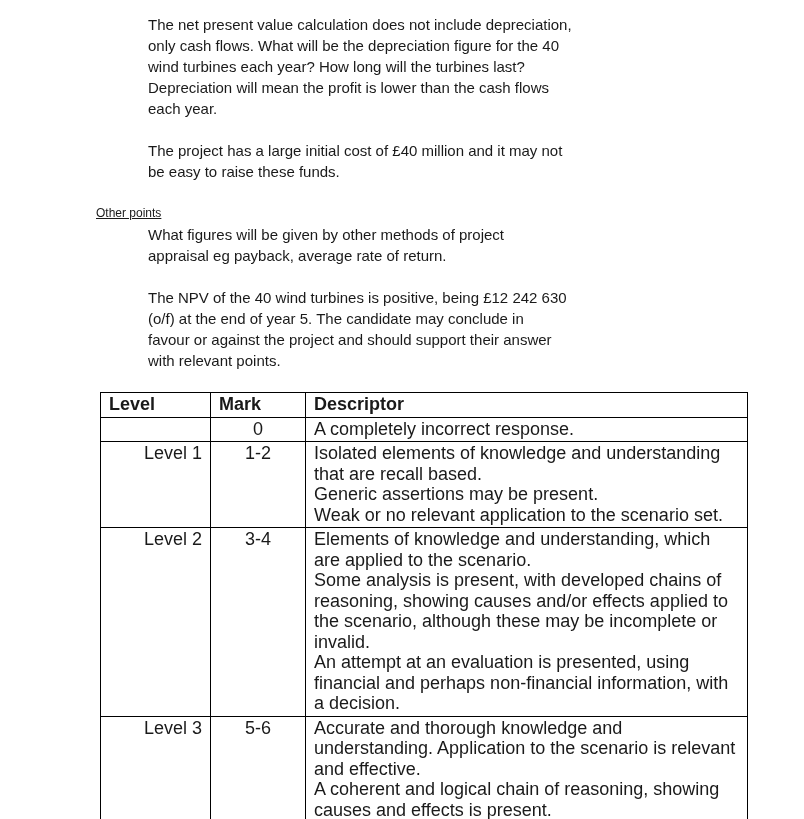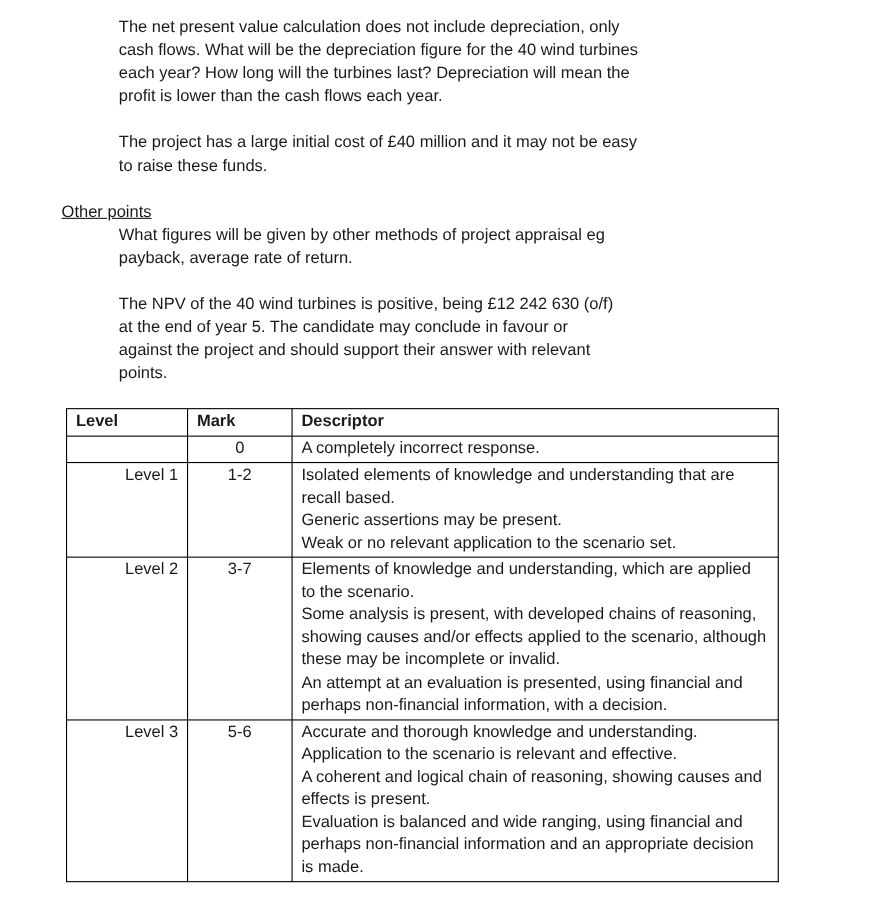--- a/index.html
+++ b/index.html
@@ -10,29 +10,29 @@
     height: 819px;
     overflow: hidden;
     font-family: "Liberation Sans", sans-serif;
     color: #1a1a1a;
     font-size: 15px;
   }
   .page {
     box-sizing: border-box;
     width: 664px;
     height: 819px;
-    padding: 14px 84px 0 56px;
+    padding: 14px 84px 0 96px;
   }
   .para {
     margin: 0 0 21px 0;
     line-height: 21px;
   }
   .indent { margin-left: 52px; }
   .heading {
-    font-size: 15px;
+    font-size: 12px;
     font-weight: 400;
     text-decoration: underline;
     margin: 0;
     line-height: 21px;
   }
   .section-body {
     margin: 0 12px 21px 52px;
     line-height: 21px;
   }
   table.mark-table {
@@ -40,21 +40,21 @@
     table-layout: fixed;
     width: 648px;
     margin: 20px 0 0 4px;
   }
   .mark-table th,
   .mark-table td {
     border: 1px solid #000000;
     padding: 1px 8px 2px 8px;
     vertical-align: top;
     line-height: 20.5px;
-    font-size: 15px;
+    font-size: 18px;
   }
   .mark-table th {
     font-weight: 700;
     text-align: left;
   }
   .col-level { width: 93px; }
   .col-mark  { width: 78px; }
   td.level-cell { text-align: right; }
   td.mark-cell  { text-align: center; }
   td.desc-cell  { white-space: pre-line; }
@@ -94,21 +94,21 @@
       </tr>
       <tr>
         <td class="level-cell">Level 1</td>
         <td class="mark-cell">1-2</td>
         <td class="desc-cell">Isolated elements of knowledge and understanding that are recall based.
 Generic assertions may be present.
 Weak or no relevant application to the scenario set.</td>
       </tr>
       <tr>
         <td class="level-cell">Level 2</td>
-        <td class="mark-cell">3-7</td>
+        <td class="mark-cell">3-4</td>
         <td class="desc-cell">Elements of knowledge and understanding, which are applied to the scenario.
 Some analysis is present, with developed chains of reasoning, showing causes and/or effects applied to the scenario, although these may be incomplete or invalid.
 An attempt at an evaluation is presented, using financial and perhaps non-financial information, with a decision.</td>
       </tr>
       <tr>
         <td class="level-cell">Level 3</td>
         <td class="mark-cell">5-6</td>
         <td class="desc-cell">Accurate and thorough knowledge and understanding.  Application to the scenario is relevant and effective.
 A coherent and logical chain of reasoning, showing causes and effects is present.
 Evaluation is balanced and wide ranging, using financial and perhaps non-financial information and an appropriate decision is made.</td>

